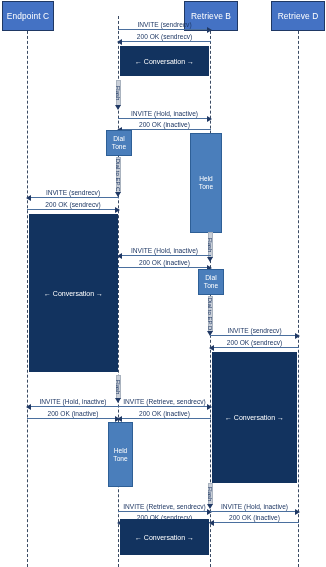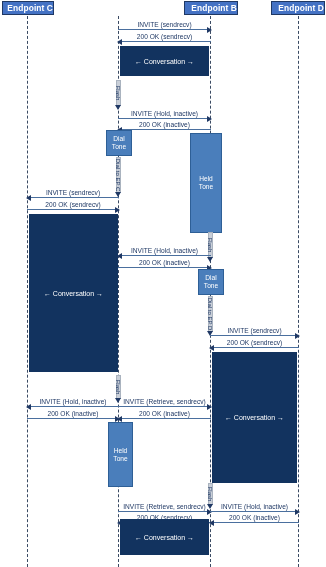--- a/index.html
+++ b/index.html
@@ -4,24 +4,24 @@
 <style>
   html,body{margin:0;padding:0;background:#ffffff;}
   body{width:326px;height:567px;font-family:"Liberation Sans",sans-serif;-webkit-font-smoothing:none;}
   #diagram{position:relative;width:326px;height:567px;overflow:hidden;background:#fff;}
 
   
   .lifeline{position:absolute;width:0;border-left:1px dashed #3a4a63;top:16px;height:551px;}
 
   
   .ep-head{
-    position:absolute;top:1px;height:14px;
+    position:absolute;top:1px;height:30px;
     background:#4472c4;border:1.4px solid #1f3864;
-    color:#ffffff;font-size:8.4px;font-weight:bold;
-    display:flex;align-items:center;justify-content:flex-end;
+    color:#ffffff;font-size:8.4px;font-weight:normal;
+    display:flex;align-items:center;justify-content:center;
     letter-spacing:.1px;box-sizing:border-box;white-space:nowrap;
   }
 
   
   .msg{position:absolute;height:11px;}
   .msg .line{position:absolute;left:0;right:0;bottom:0;height:0;border-top:1px solid #4a6f9e;}
   .msg .lbl{
     position:absolute;left:0;right:0;bottom:1px;
     text-align:center;font-size:6.6px;color:#1f3864;
     white-space:nowrap;line-height:9px;
@@ -61,24 +61,24 @@
 
   <div class="lifeline" style="left:27px"></div>
   <div class="lifeline" style="left:118px"></div>
   <div class="lifeline" style="left:210px"></div>
   <div class="lifeline" style="left:298px"></div>
 
   <div class="ep-head" style="left:2px;width:52px">
       <span>Endpoint C</span>
     </div>
   <div class="ep-head" style="left:184px;width:54px">
-      <span>Endpoint B</span>
+      <span>Retrieve B</span>
     </div>
   <div class="ep-head" style="left:271px;width:54px">
-      <span>Endpoint D</span>
+      <span>Retrieve D</span>
     </div>
 
   <div class="msg right" style="left:118px;width:93px;top:19px">
     <div class="lbl">INVITE (sendrecv)</div>
     <div class="line"></div>
     <div class="head"></div>
   </div>
 
   <div class="msg left" style="left:118px;width:93px;top:31px">
     <div class="lbl">200 OK (sendrecv)</div>

